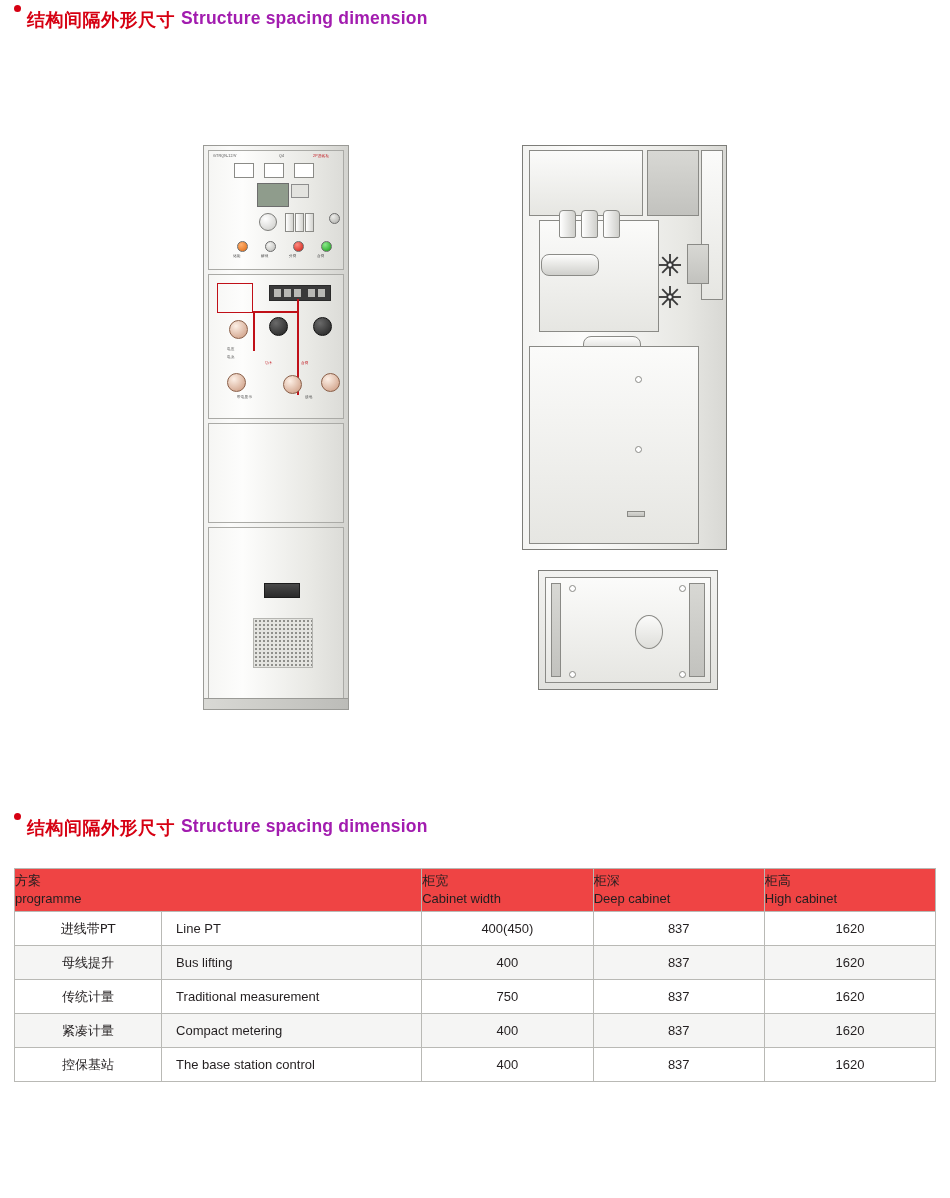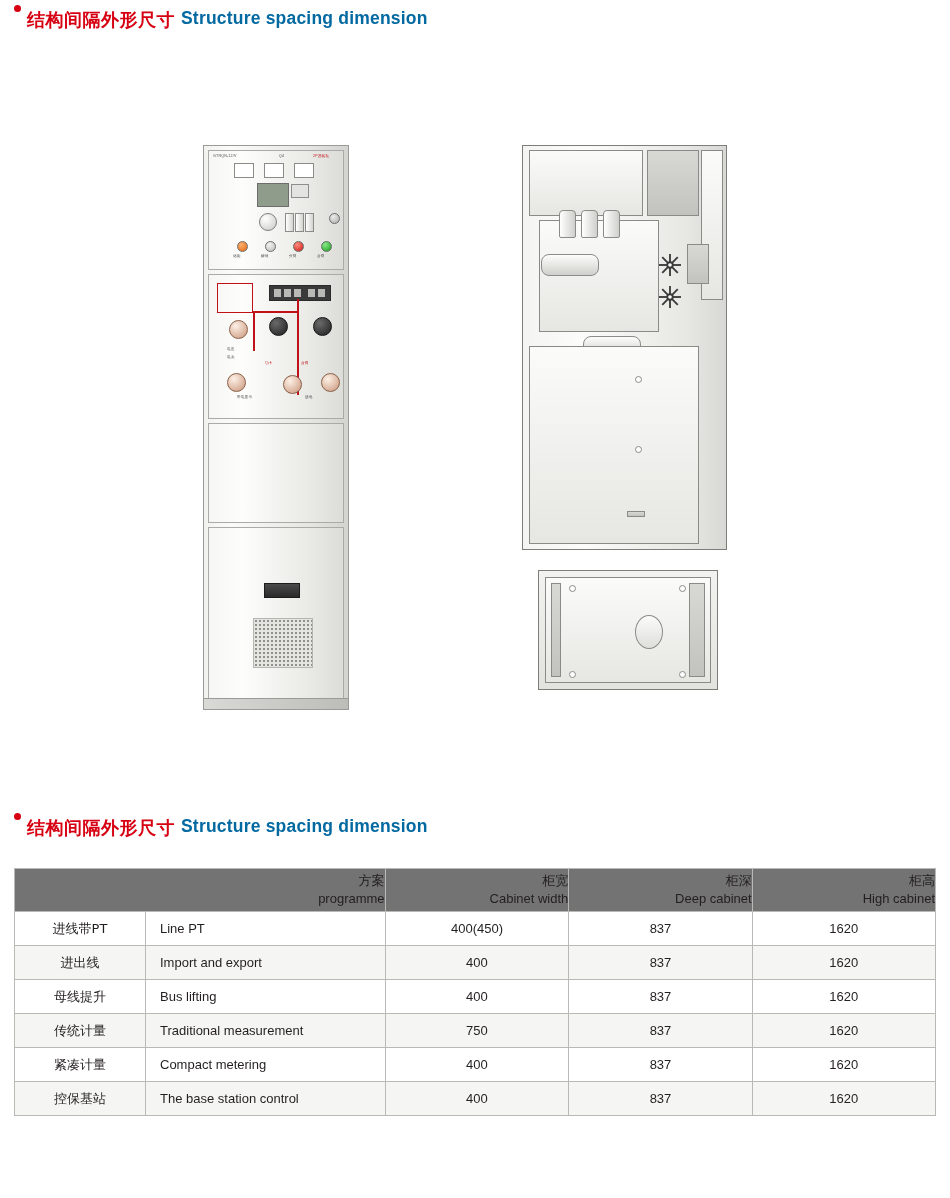--- a/index.html
+++ b/index.html
@@ -33,21 +33,21 @@
     flex: 0 0 auto;
   }
   .heading-cn {
     color: #d60012;
     font-weight: bold;
     font-size: 18px;
     letter-spacing: 0.5px;
     font-family: "DejaVu Sans", sans-serif;
   }
   .heading-en {
-    color: #0369a1;
+    color: #a21caf;
     font-weight: bold;
     font-size: 17.5px;
     letter-spacing: 0.2px;
   }
 
   #heading-top {
     position: absolute;
     left: 14px;
     top: 8px;
   }
@@ -257,27 +257,26 @@
     width: 922px;
     border-collapse: collapse;
     font-size: 13px;
   }
   #spec-table td, #spec-table th {
     border: 1px solid #b9b9b5;
     padding: 0;
     font-weight: normal;
   }
   #spec-table thead td {
-    background: #737373;
-    text-align: right;
+    background: #ef4444;
+    text-align: left;
     vertical-align: middle;
     height: 42px;
     line-height: 1.35;
     font-size: 13px;
-    padding-left: 28px;
   }
   #spec-table tbody tr { height: 34px; }
   #spec-table tbody tr:nth-child(odd)  { background: #ffffff; }
   #spec-table tbody tr:nth-child(even) { background: #f5f5f4; }
   .col-cn {
     width: 150px;
     text-align: center;
     font-family: "DejaVu Sans", sans-serif;
     font-size: 13px;
   }
@@ -451,27 +450,20 @@
         <span class="hdr-cn">柜高</span>
         <span class="hdr-en">High cabinet</span>
       </td>
     </tr>
   </thead>
   <tbody id="table-body">
       <tr>
         <td class="col-cn">进线带PT</td>
         <td class="col-en">Line PT</td>
         <td class="col-num">400(450)</td>
-        <td class="col-num">837</td>
-        <td class="col-num">1620</td>
-      </tr>
-      <tr>
-        <td class="col-cn">进出线</td>
-        <td class="col-en">Import and export</td>
-        <td class="col-num">400</td>
         <td class="col-num">837</td>
         <td class="col-num">1620</td>
       </tr>
       <tr>
         <td class="col-cn">母线提升</td>
         <td class="col-en">Bus lifting</td>
         <td class="col-num">400</td>
         <td class="col-num">837</td>
         <td class="col-num">1620</td>
       </tr>

